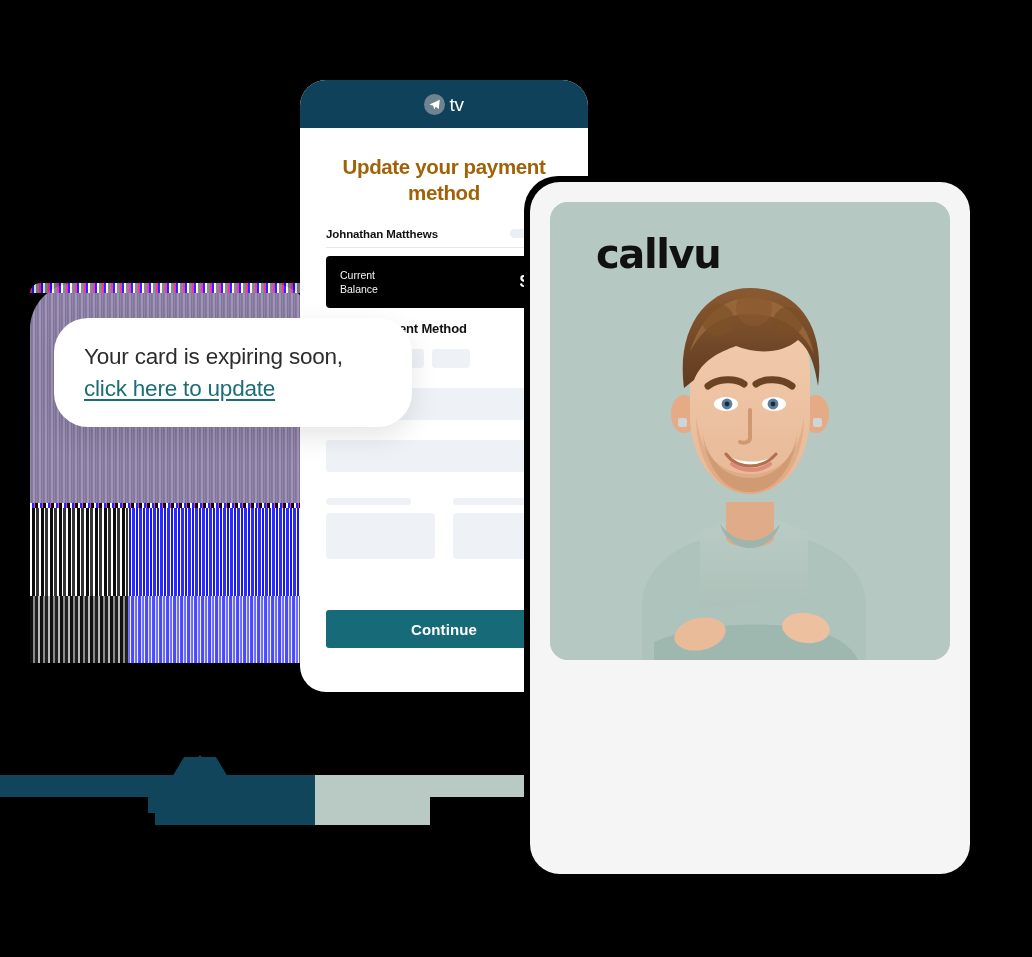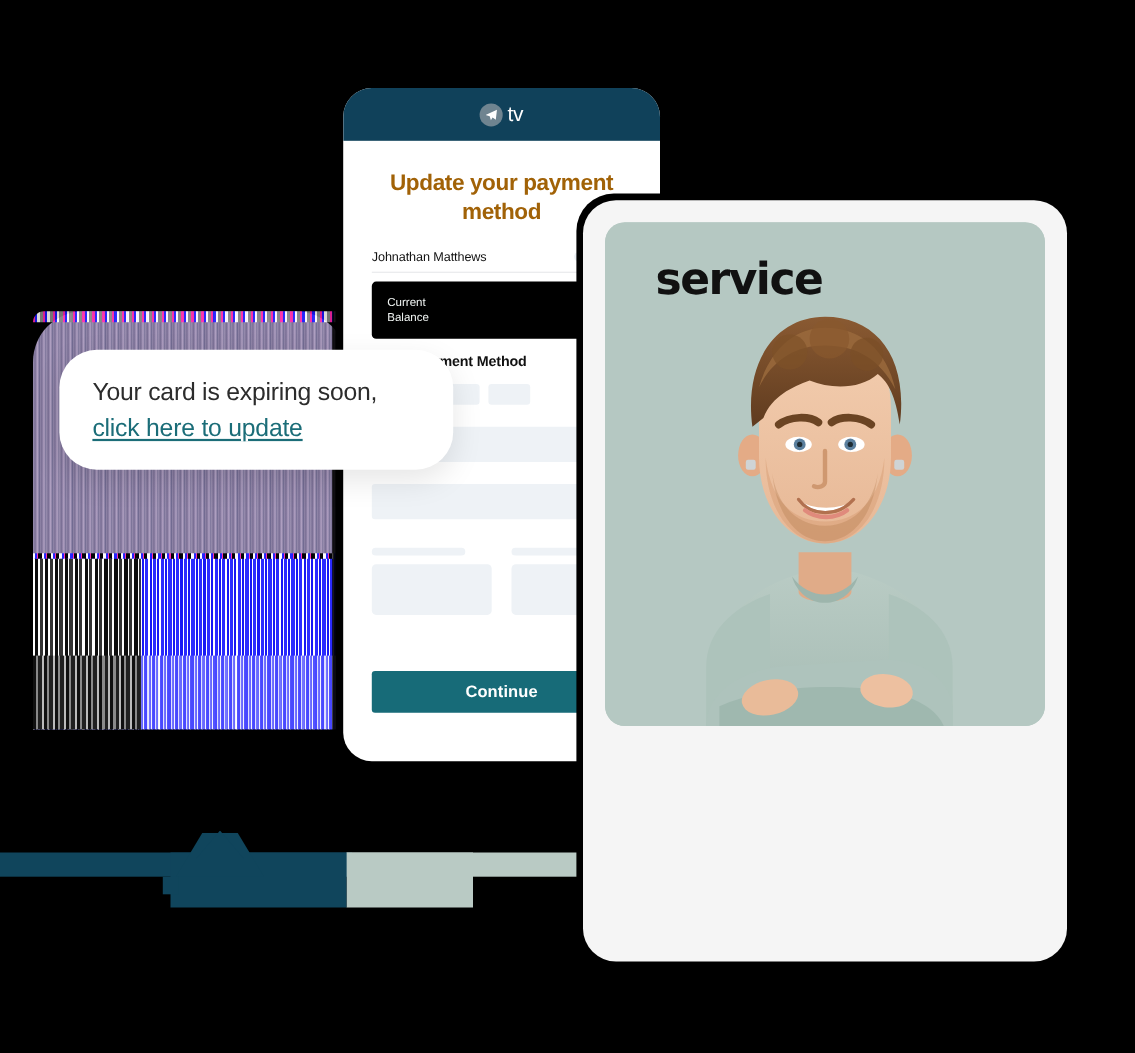--- a/index.html
+++ b/index.html
@@ -79,21 +79,21 @@
     left:148px;top:797px;width:14px;height:16px;background:#10455c;
   }
 
   
   #phone-shadow{
     position:absolute;left:305px;top:74px;width:303px;height:626px;
     border-radius:30px;background:#000;
     box-shadow:0 0 0 3px rgba(0,0,0,.9);
   }
   #phone{
-    position:absolute;left:312px;top:80px;width:288px;height:612px;
+    position:absolute;left:300px;top:80px;width:288px;height:612px;
     border-radius:26px;background:#ffffff;overflow:hidden;
   }
   #phone-header{
     height:48px;background:#10415a;display:flex;align-items:center;justify-content:center;gap:4px;
   }
   #tv-logo-mark{
     width:21px;height:21px;border-radius:50%;background:#6f8490;
     display:flex;align-items:center;justify-content:center;
   }
   #tv-logo-mark svg{display:block;}
@@ -102,21 +102,21 @@
   }
   #phone-body{padding:18px 26px 0 26px;}
   #phone-title{
     font-size:20.5px;font-weight:700;color:#a16207;text-align:center;line-height:1.26;
     letter-spacing:-.35px;margin:8px 0 0 0;
   }
   #account-row{
     display:flex;align-items:center;justify-content:space-between;
     margin-top:22px;padding-bottom:7px;border-bottom:1px solid #e6e8ea;
   }
-  #account-name{font-size:11.5px;font-weight:400;color:#111;letter-spacing:-.1px;}
+  #account-name{font-size:11.5px;font-weight:700;color:#111;letter-spacing:-.1px;}
   #account-pill{width:52px;height:9px;border-radius:5px;background:#eaeff4;}
   #balance-card{
     margin-top:8px;background:#000000;border-radius:4px;
     display:flex;align-items:center;justify-content:space-between;
     padding:12px 14px;
   }
   #balance-label{font-size:10.5px;color:#f2f6f4;line-height:1.35;max-width:60px;}
   #balance-value{font-size:17px;font-weight:700;color:#ffffff;white-space:nowrap;}
   #add-method-title{
     margin-top:13px;font-size:13px;font-weight:700;color:#111;letter-spacing:-.15px;
@@ -328,18 +328,18 @@
             <path d="M152 228 C156 268 176 290 200 290 C224 290 244 268 248 228
                      C244 256 226 276 200 276 C174 276 156 256 152 228 Z" fill="#a87042" opacity=".28"></path>
 
             <path d="M92 458 C92 430 120 408 160 404 L250 398 C286 396 312 414 316 440 L316 458 Z" fill="#aec3bc"></path>
             <path d="M104 440 C140 424 190 420 240 424 C276 428 300 440 308 458 L104 458 Z" fill="#9fb8af"></path>
             <ellipse cx="150" cy="432" rx="26" ry="16" fill="#e9bb99" transform="rotate(-12 150 432)"></ellipse>
             <ellipse cx="256" cy="426" rx="24" ry="15" fill="#edc0a0" transform="rotate(8 256 426)"></ellipse>
           </g>
         </svg>
       </div>
-      <div id="callvu-logo">service</div>
+      <div id="callvu-logo">callvu</div>
     </div>
 
   </div>
 
 </div>
 
 </body></html>

